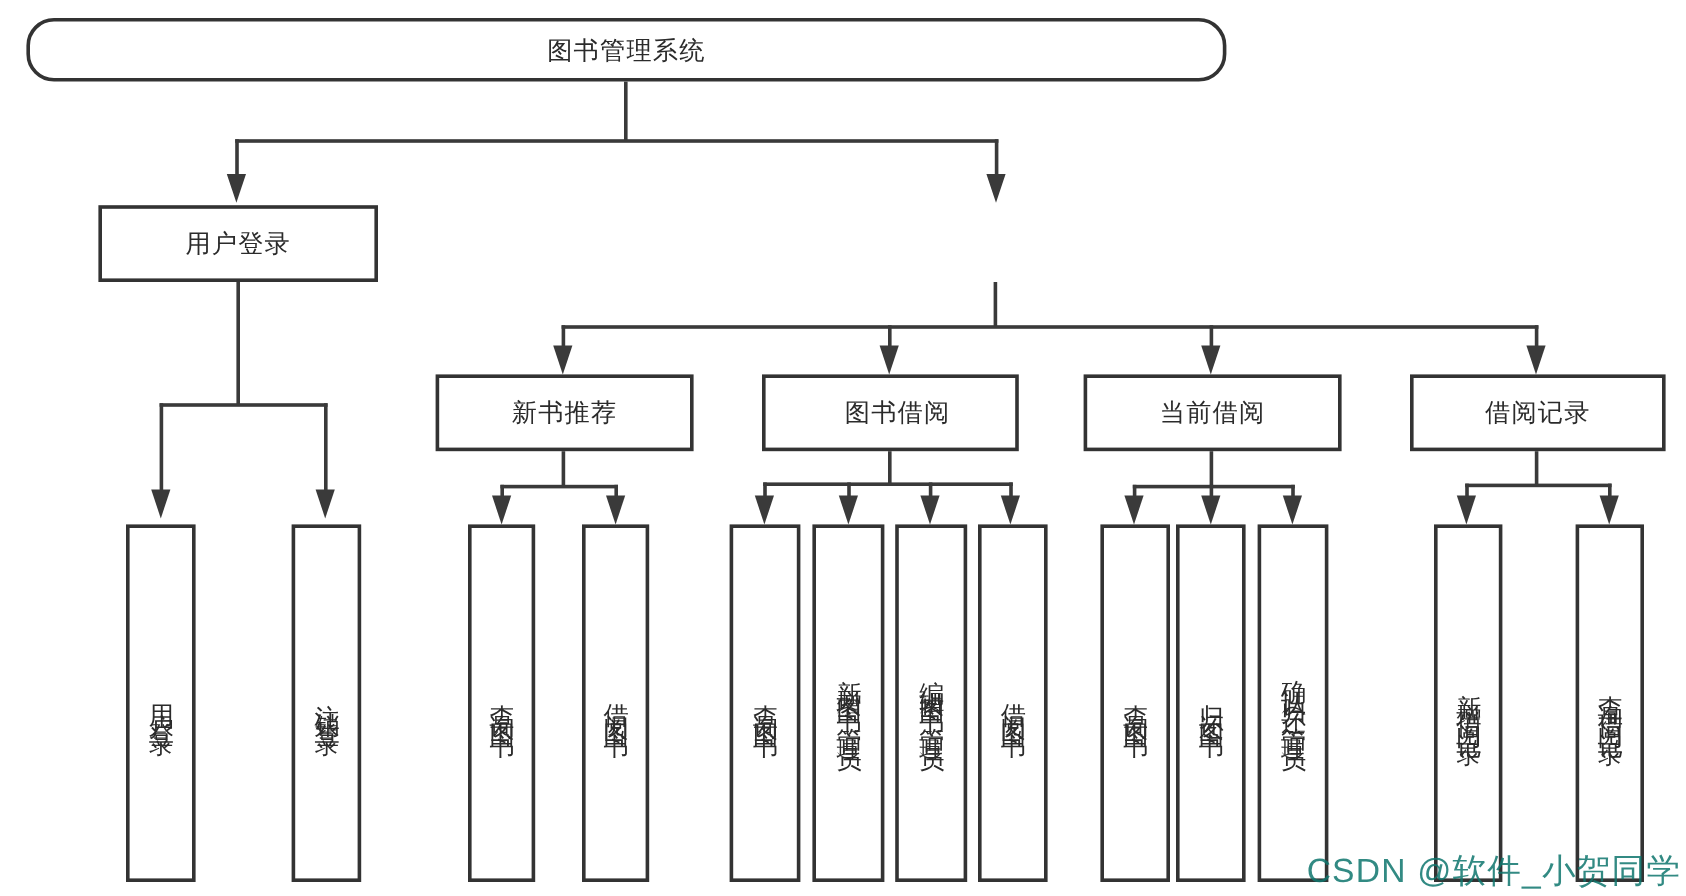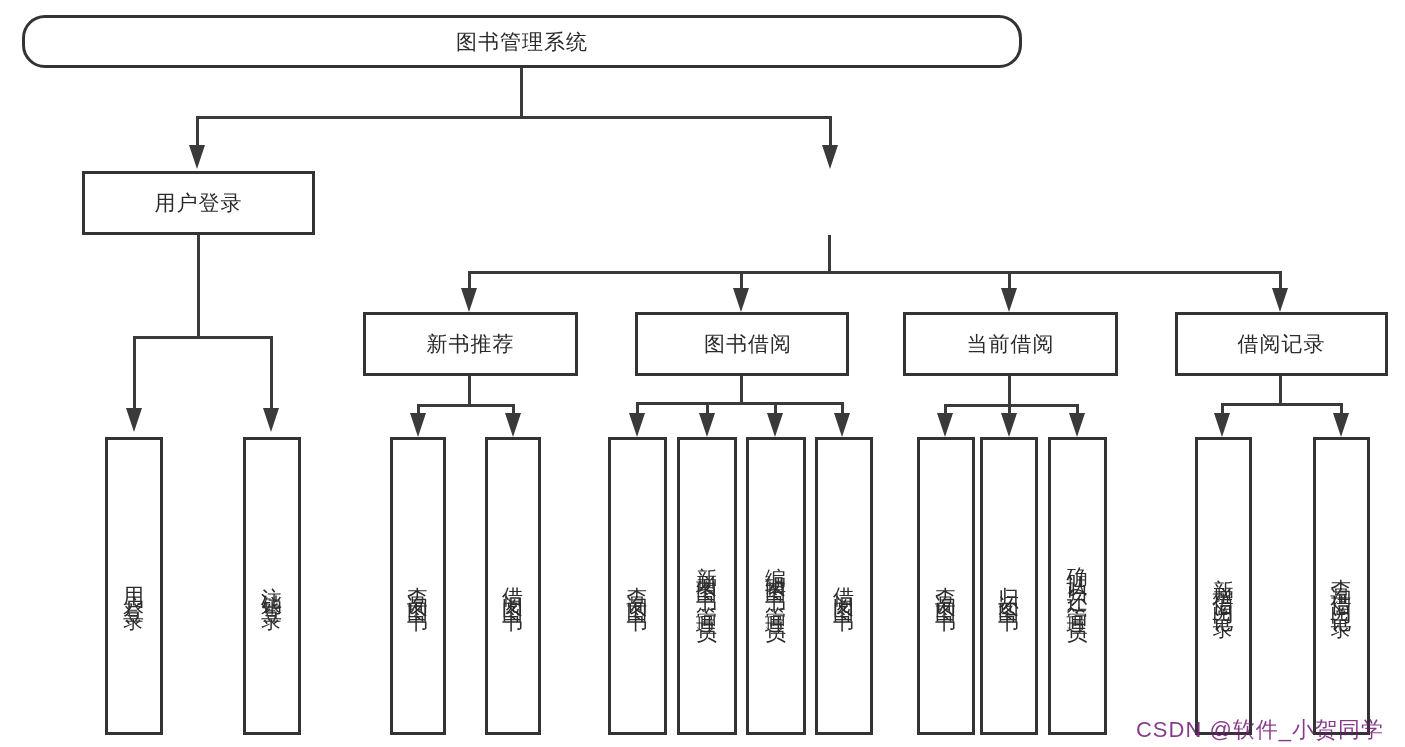--- a/index.html
+++ b/index.html
@@ -17,22 +17,22 @@
     letter-spacing:8px;line-height:1;white-space:normal;
   }
   .vline{position:absolute;width:3px;background:#3a3a3a;}
   .hline{position:absolute;height:3px;background:#3a3a3a;}
   .arrow{
     position:absolute;width:0;height:0;
     border-left:8px solid transparent;border-right:8px solid transparent;
     border-top:24px solid #3a3a3a;
   }
   .watermark{
-    position:absolute;right:21px;bottom:2px;color:#701a75;opacity:.85;
-    font-size:22px;letter-spacing:1px;white-space:nowrap;
+    position:absolute;right:4px;bottom:2px;color:#0f766e;opacity:.85;
+    font-size:28px;letter-spacing:1px;white-space:nowrap;
   }
 </style>
 </head>
 <body>
 
 <div id="stage">
 
   <div class="box" style="left:22px;top:15px;width:1000px;height:53px;border-radius:23px;">
     <span>图书管理系统</span>
   </div>

